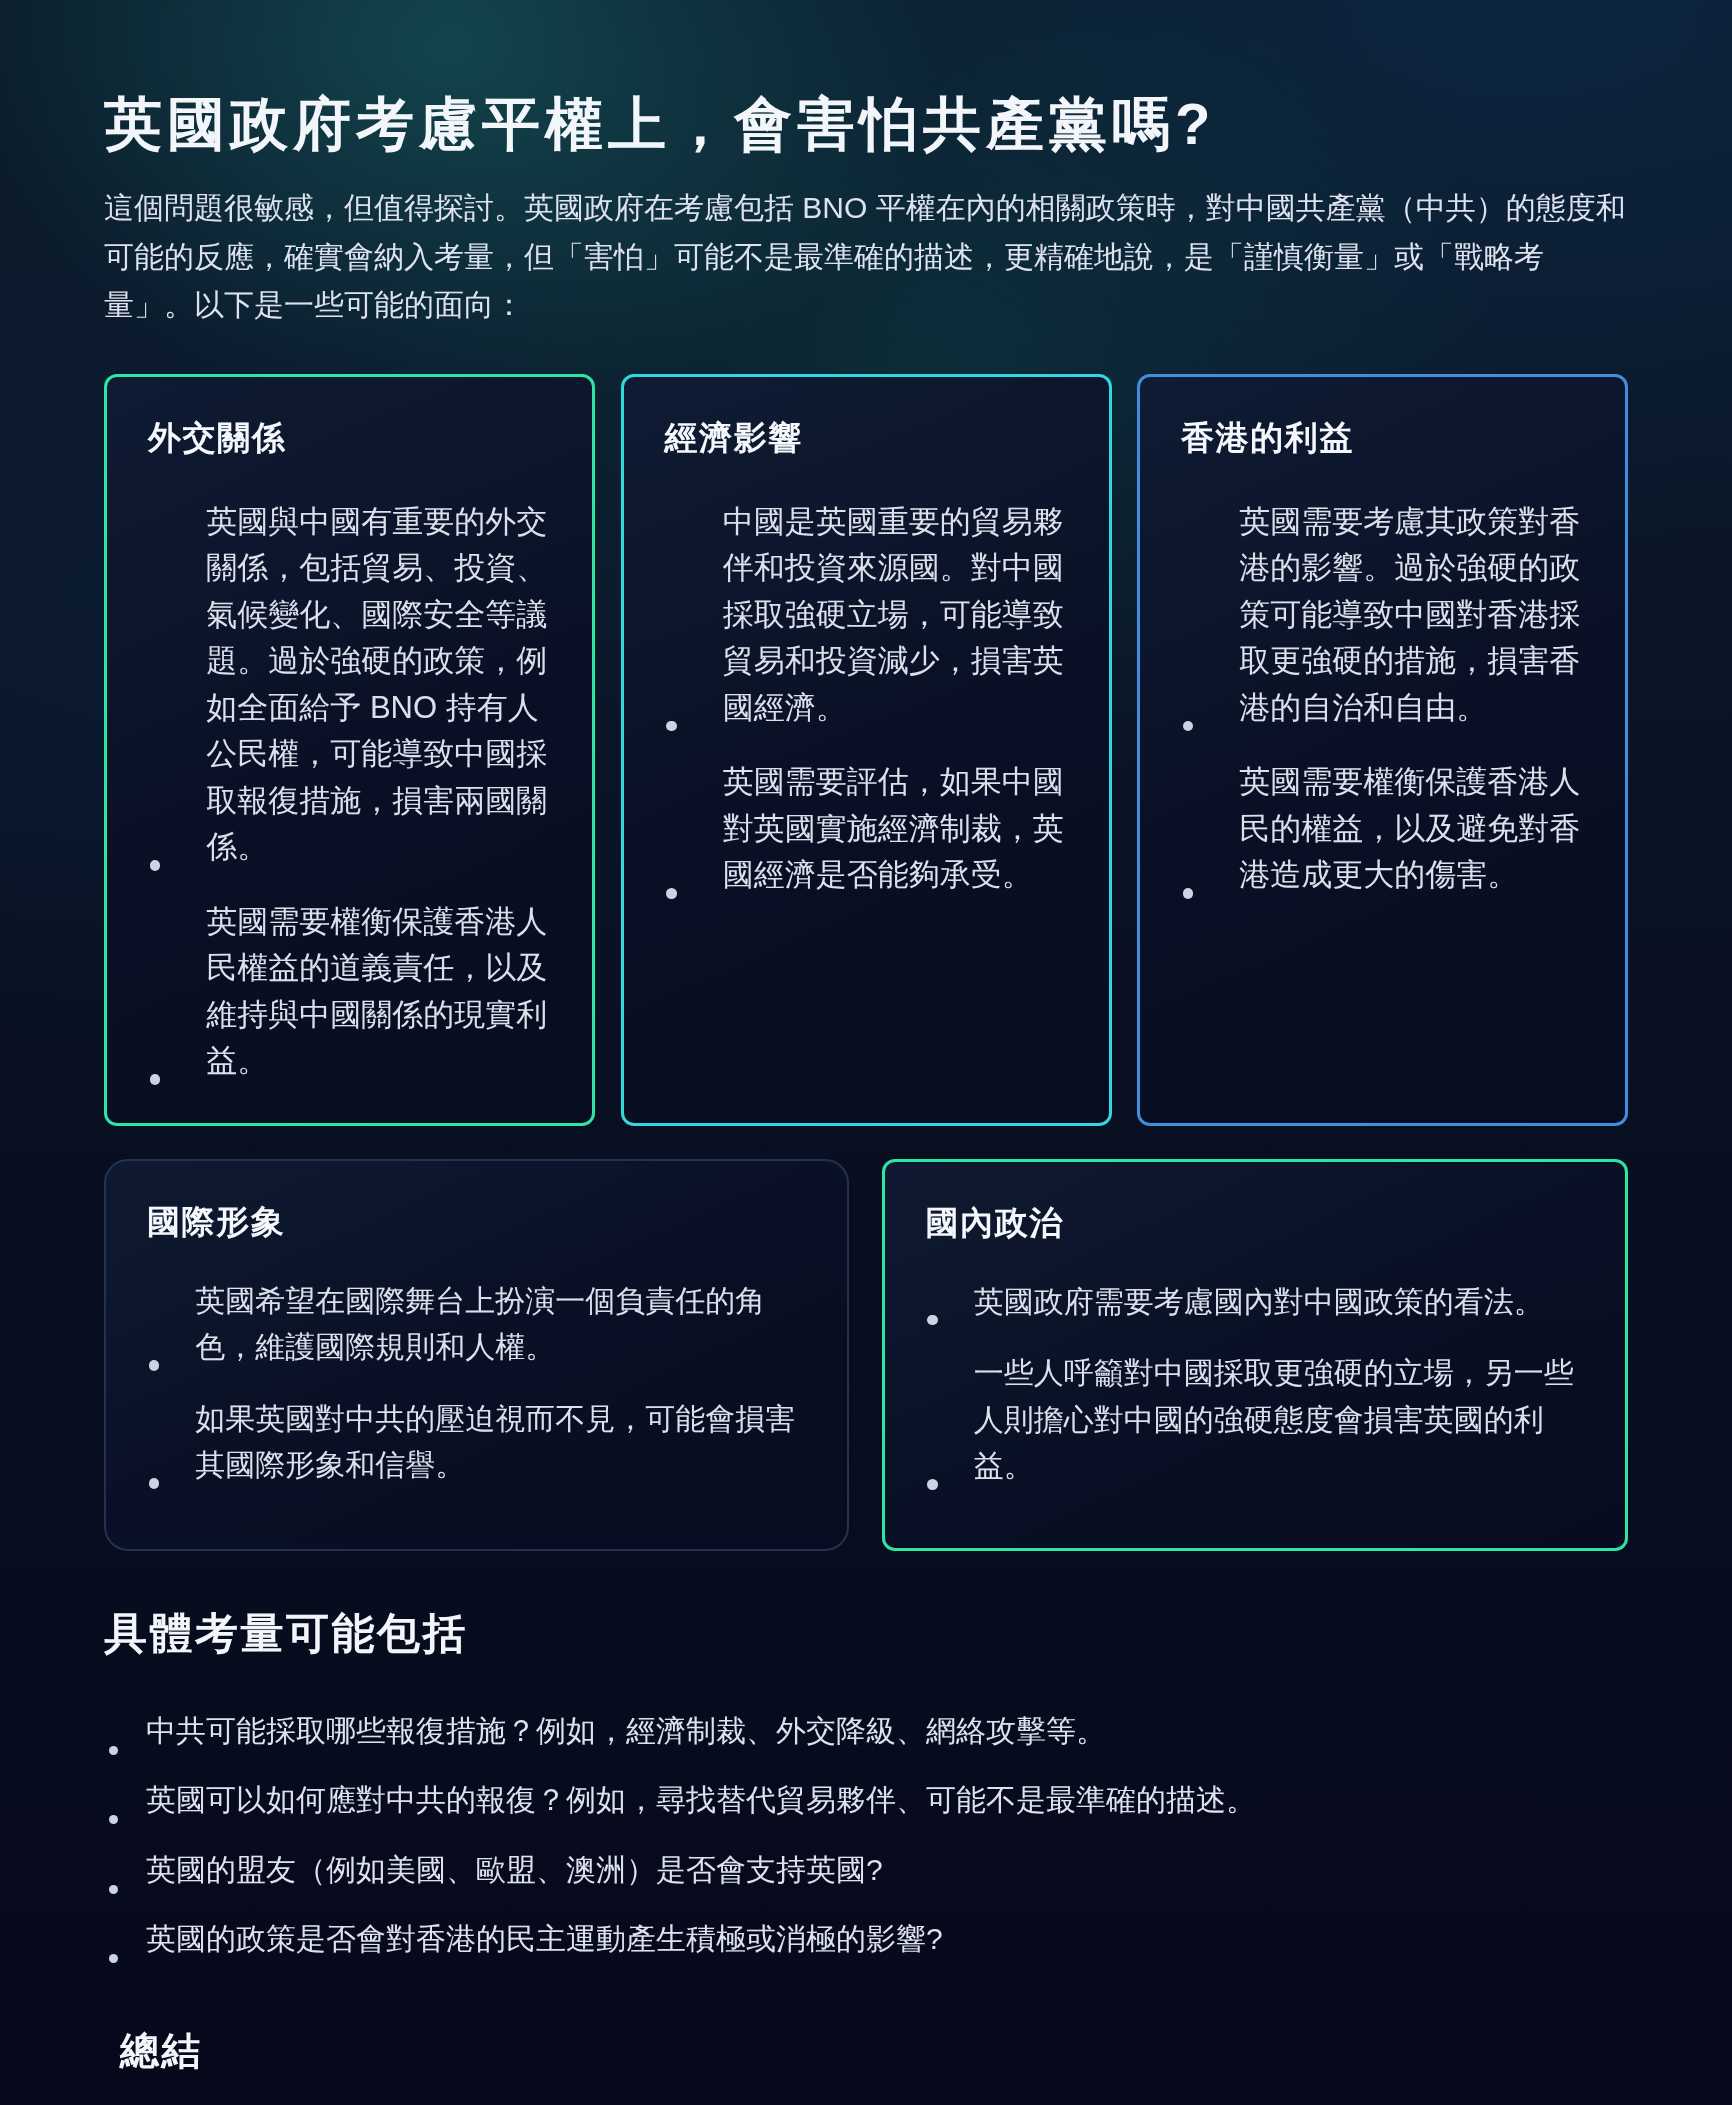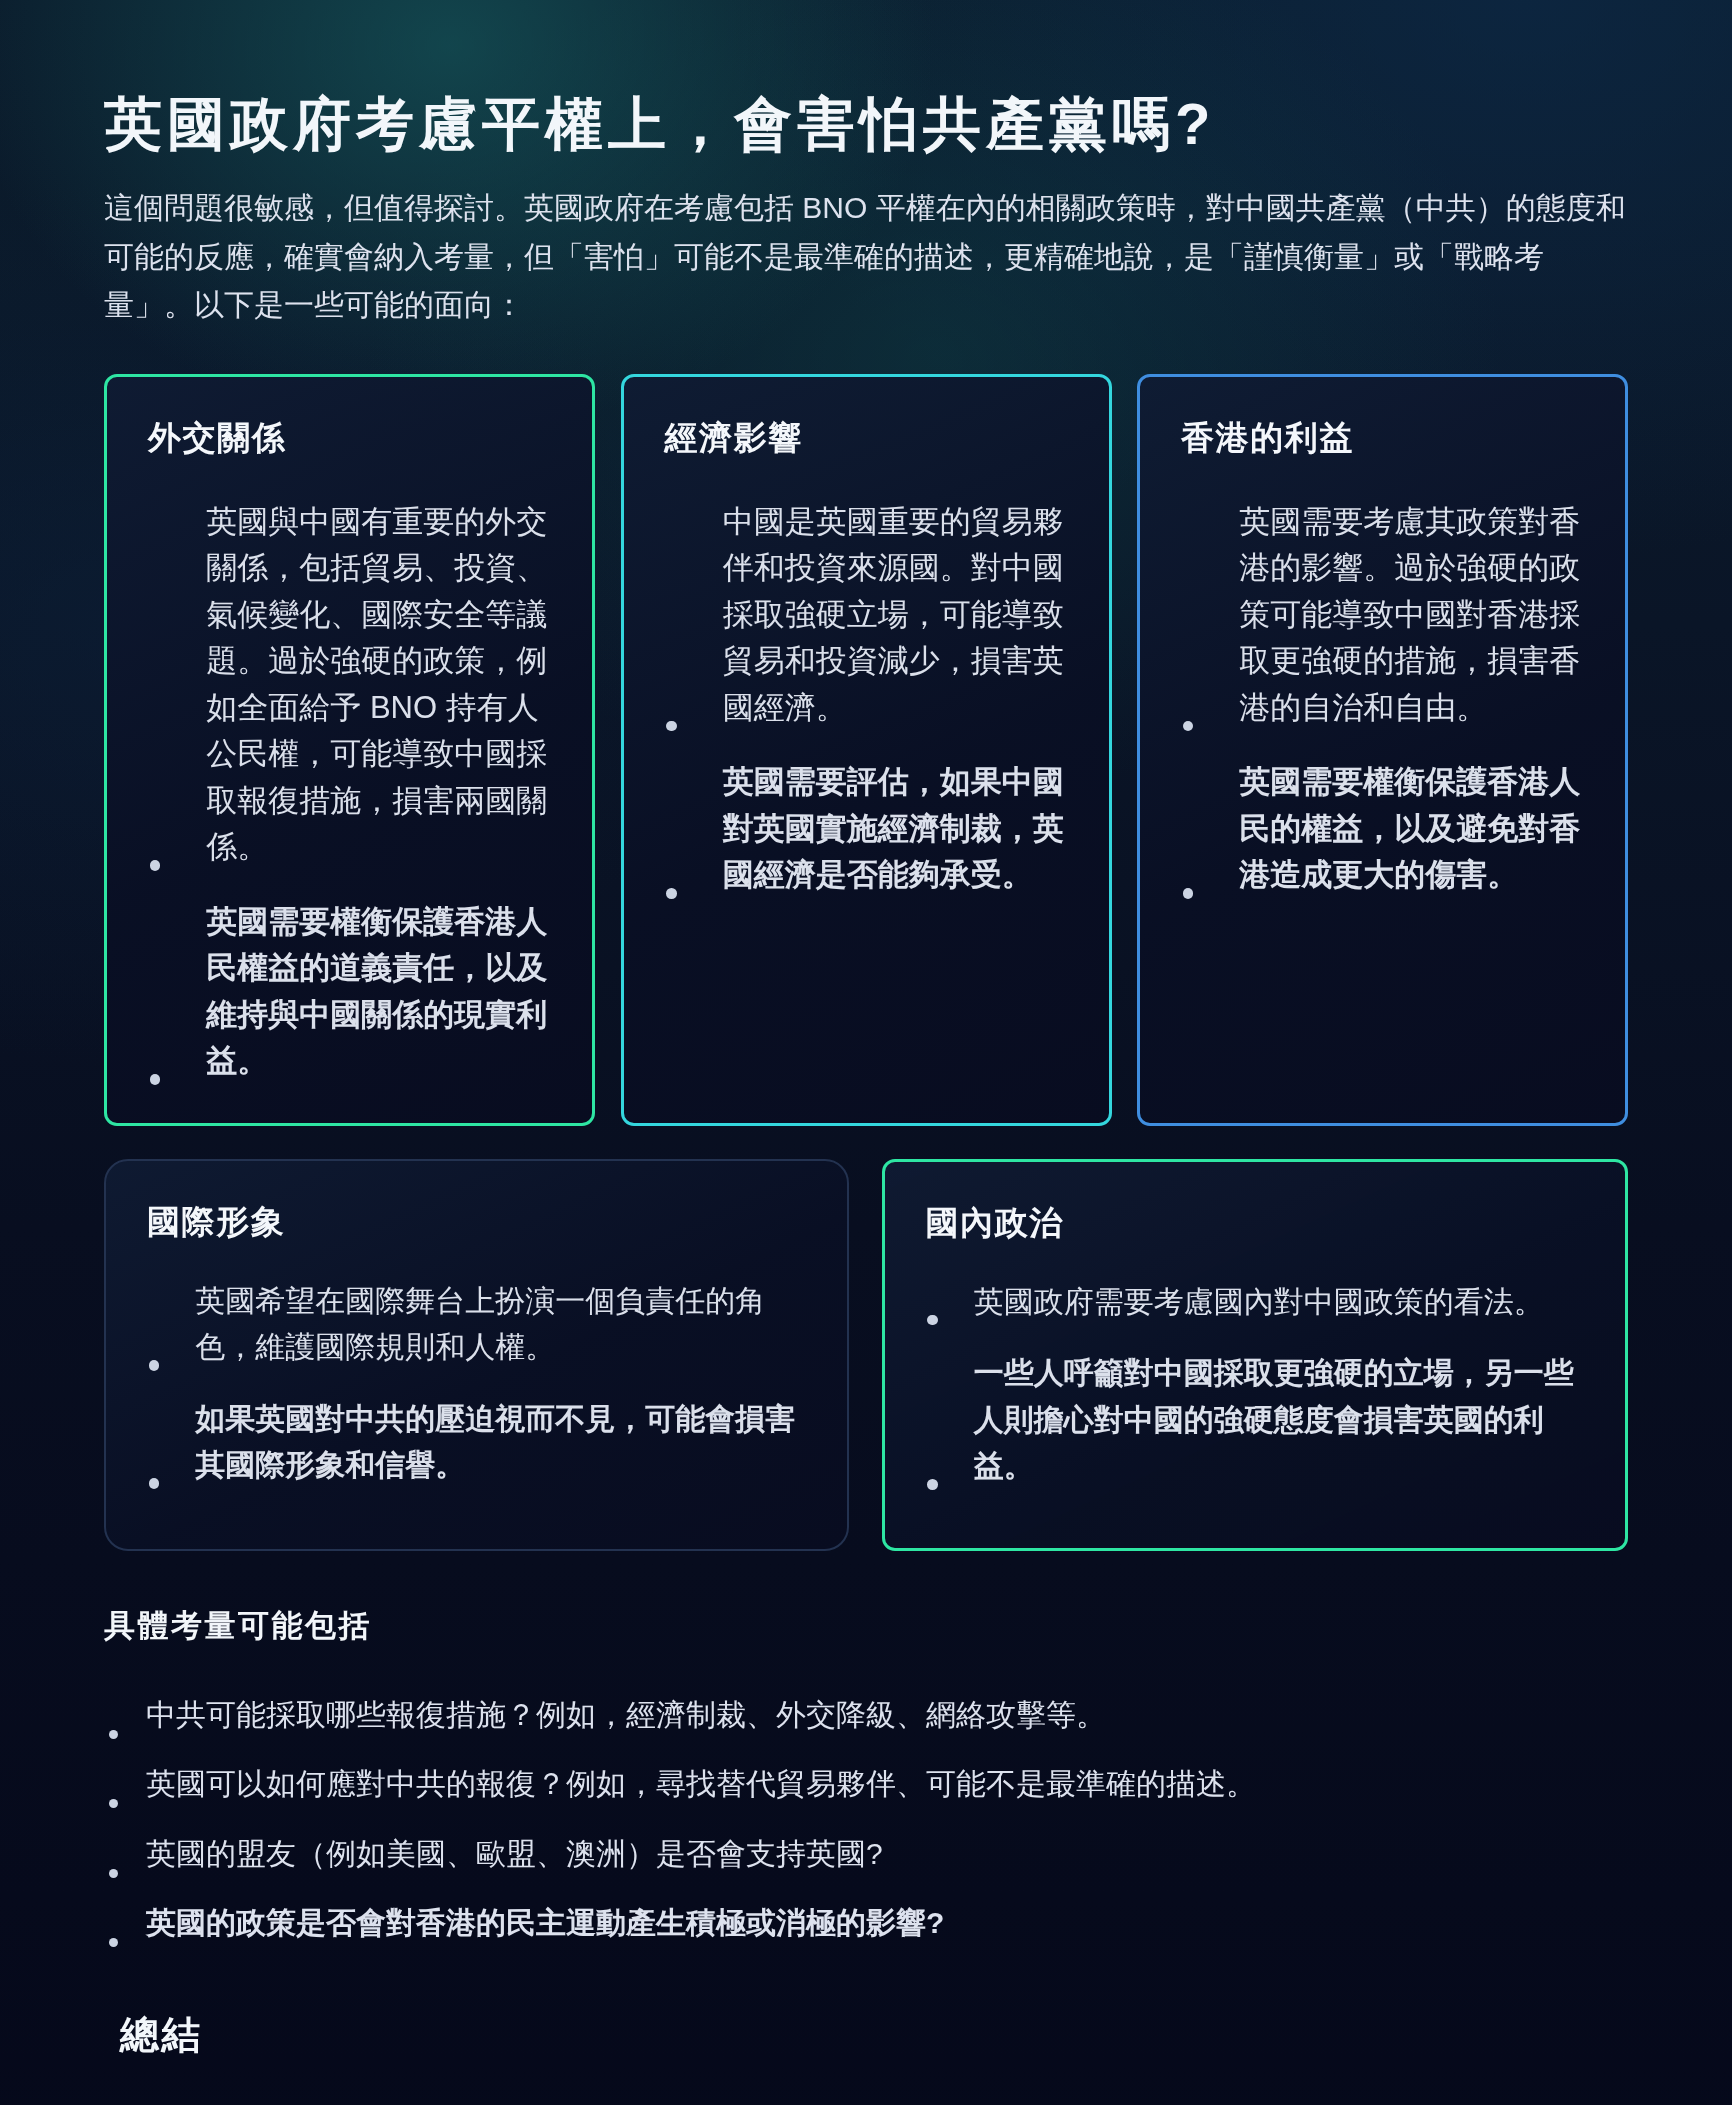--- a/index.html
+++ b/index.html
@@ -40,34 +40,34 @@
     padding:39px 41px 33px;
     background:linear-gradient(155deg, rgba(15,27,51,0.92) 0%, rgba(9,15,36,0.95) 55%, rgba(8,12,32,0.97) 100%);
   }
   .card--muted{ border-width:2.5px; border-radius:24px; }
 
   .card-title{
     font-size:33px; font-weight:700; color:#f4f7fb;
     letter-spacing:1.6px; margin-bottom:38px;
   }
   .bullet{ display:flex; align-items:flex-end; margin-bottom:28px; }
-  .bullet:last-child{ margin-bottom:5px;font-weight:bold; }
+  .bullet:last-child{ margin-bottom:5px; }
   .dot{
     flex:0 0 auto; width:10.7px; height:10.7px; border-radius:50%;
     background:#ccd4e3; margin:18px 46px 0 1.6px;
   }
   .bullet-text{ font-size:31px; line-height:1.5; color:#dbe0eb; }
 
   .card--wide .card-title{ margin-bottom:33px; }
   .card--wide .bullet{ margin-bottom:25px; }
   .card--wide .bullet-text{ font-size:30px; line-height:1.55; }
   .card--wide .dot{ margin:17.3px 36px 0 1.6px; }
 
   .section-heading{
-    font-size:31px; font-weight:700; color:#f2f6fa;
+    font-size:43px; font-weight:700; color:#f2f6fa;
     letter-spacing:2.5px; margin:54px 0 44px;
   }
   .plain-list .bullet{ margin-bottom:21.4px; }
   .plain-list .dot{ width:9px; height:9px; margin:16.4px 28px 0 5px; }
   .plain-list .bullet-text{ font-size:30px; line-height:1.6; color:#dde2ee; }
 
   .summary-heading{
     font-size:39px; font-weight:700; color:#f2f6fa;
     letter-spacing:2.5px; margin:61px 16px 46px;
   }

